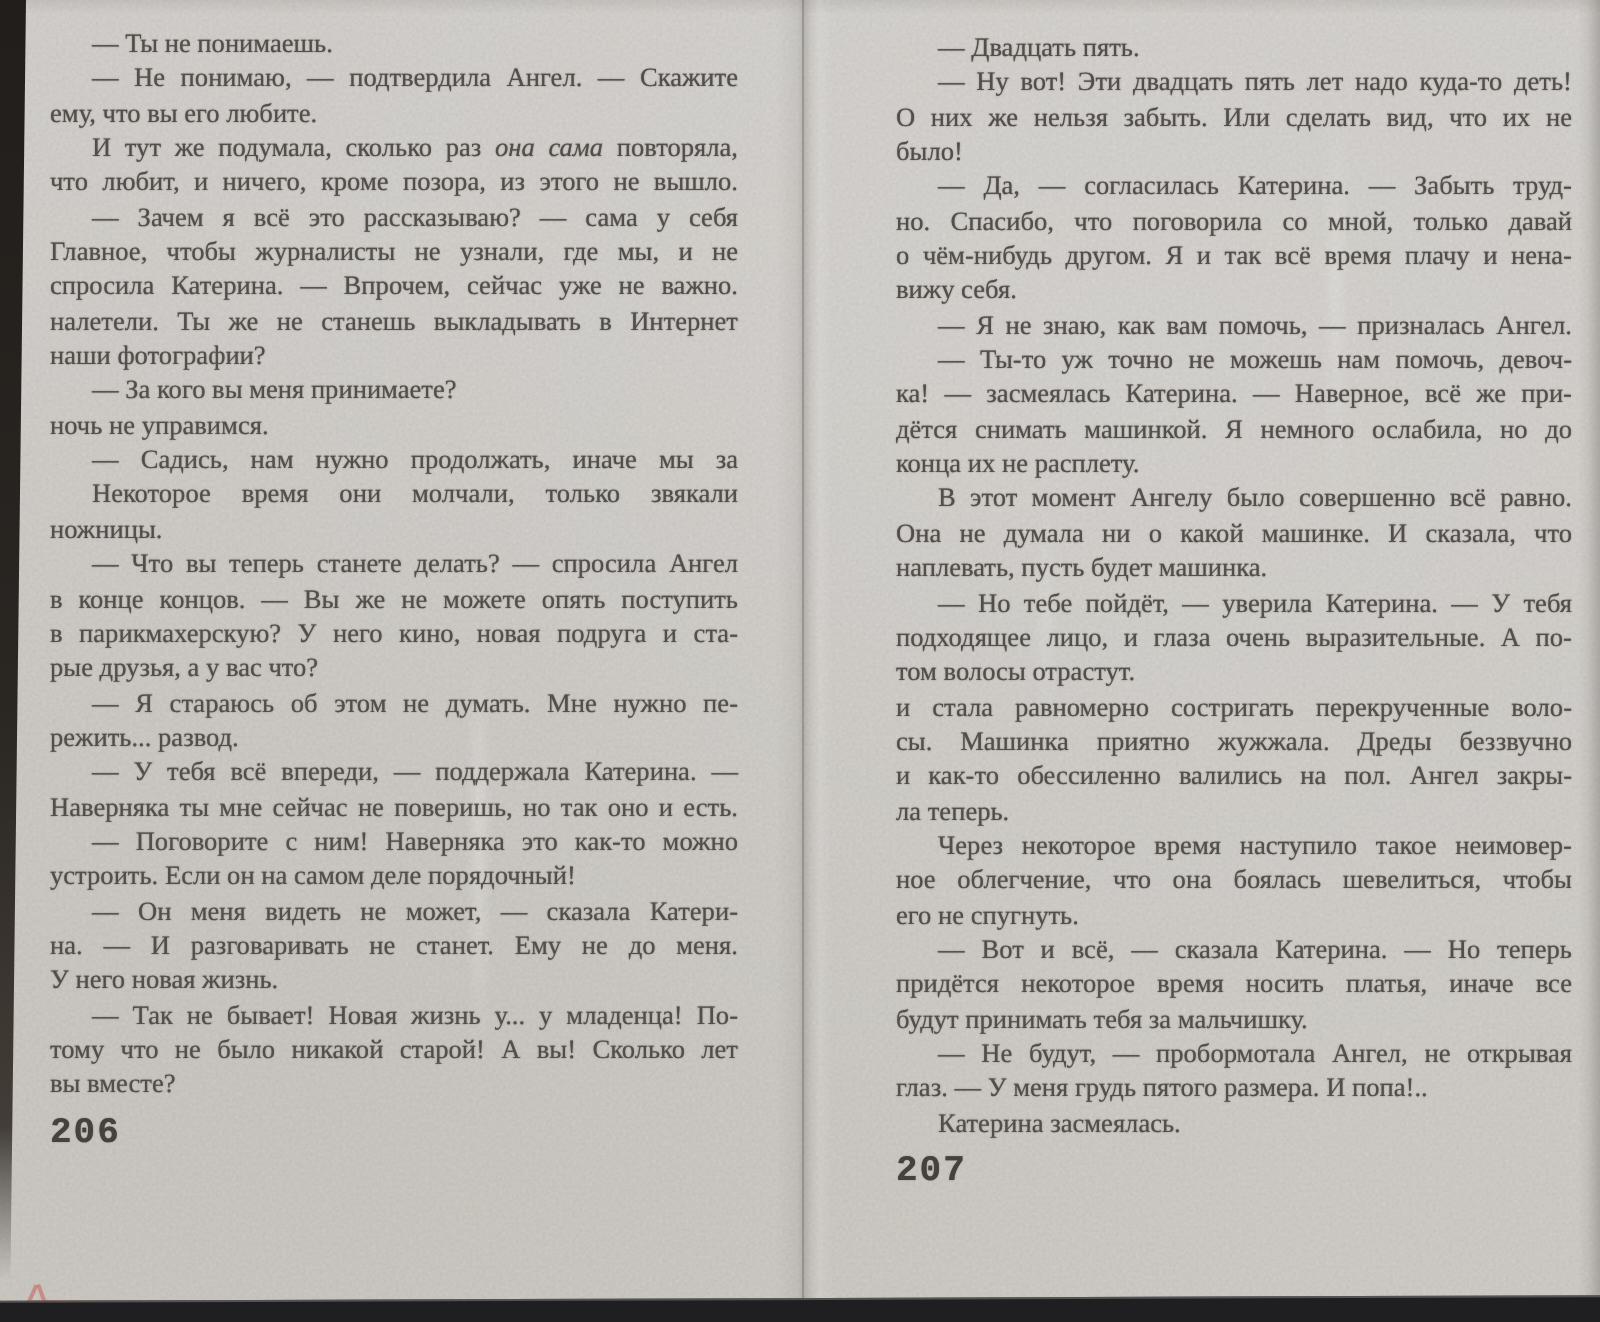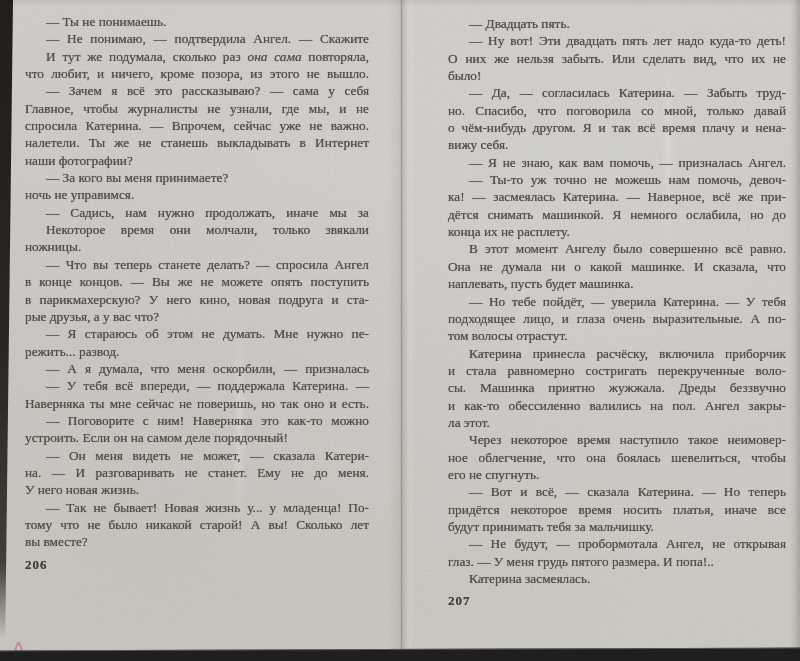--- a/index.html
+++ b/index.html
@@ -54,22 +54,22 @@
   
   .page{position:absolute;color:#534e49;font-size:13.3px;
     text-shadow:0 0 0.7px rgba(85,80,74,0.85);}
   .page-left{left:25px;top:13px;width:344px;}
   .page-right{left:448px;top:15px;width:338px;}
   .line{height:17.35px;line-height:17.35px;overflow:visible;}
   .line.indent{padding-left:21px;}
   .ln{display:block;transform-origin:0 50%;}
   .line.just .ln{text-align:justify;text-align-last:justify;}
   .ln .em{font-style:italic;}
-  .pagenum{margin-top:6px;font-family:Liberation Serif, serif;font-weight:700;
-    font-size:13px;letter-spacing:1px;color:#46413c;
+  .pagenum{margin-top:6px;font-family:Liberation Mono, monospace;font-weight:700;
+    font-size:18px;letter-spacing:1px;color:#46413c;
     text-shadow:0 0 0.6px rgba(70,65,60,0.8);}
   .page-right .pagenum{text-align:left;}
 </style>
 </head>
 <body>
 
 <div class="photo">
   <div class="paper"></div>
 
   <div class="streak s1"></div>
@@ -88,20 +88,23 @@
   <div class="gutter-line"></div>
 
   <div class="page page-left">
     <div class="page-text">
         <div class="line indent">
           <span class="ln"><span>— Ты не понимаешь.</span></span>
         </div>
         <div class="line indent just">
           <span class="ln"><span>— Не понимаю, — подтвердила Ангел. — Скажите</span></span>
         </div>
+        <div class="line">
+          <span class="ln"><span>ему, что вы его любите.</span></span>
+        </div>
         <div class="line indent just">
           <span class="ln"><span>И тут же подумала, сколько раз </span><span class="em">она сама</span><span> повторяла,</span></span>
         </div>
         <div class="line just">
           <span class="ln"><span>что любит, и ничего, кроме позора, из этого не вышло.</span></span>
         </div>
         <div class="line indent just">
           <span class="ln"><span>— Зачем я всё это рассказываю? — сама у себя</span></span>
         </div>
         <div class="line just">
@@ -141,23 +144,20 @@
           <span class="ln"><span>в парикмахерскую? У него кино, новая подруга и ста-</span></span>
         </div>
         <div class="line">
           <span class="ln"><span>рые друзья, а у вас что?</span></span>
         </div>
         <div class="line indent just">
           <span class="ln"><span>— Я стараюсь об этом не думать. Мне нужно пе-</span></span>
         </div>
         <div class="line">
           <span class="ln"><span>режить... развод.</span></span>
-        </div>
-        <div class="line indent just">
-          <span class="ln"><span>— А я думала, что меня оскорбили, — призналась</span></span>
         </div>
         <div class="line indent just">
           <span class="ln"><span>— У тебя всё впереди, — поддержала Катерина. —</span></span>
         </div>
         <div class="line just">
           <span class="ln"><span>Наверняка ты мне сейчас не поверишь, но так оно и есть.</span></span>
         </div>
         <div class="line indent just">
           <span class="ln"><span>— Поговорите с ним! Наверняка это как-то можно</span></span>
         </div>
@@ -238,34 +238,31 @@
         </div>
         <div class="line indent just">
           <span class="ln"><span>— Но тебе пойдёт, — уверила Катерина. — У тебя</span></span>
         </div>
         <div class="line just">
           <span class="ln"><span>подходящее лицо, и глаза очень выразительные. А по-</span></span>
         </div>
         <div class="line">
           <span class="ln"><span>том волосы отрастут.</span></span>
         </div>
-        <div class="line indent just">
-          <span class="ln"><span>Катерина принесла расчёску, включила приборчик</span></span>
-        </div>
         <div class="line just">
           <span class="ln"><span>и стала равномерно состригать перекрученные воло-</span></span>
         </div>
         <div class="line just">
           <span class="ln"><span>сы. Машинка приятно жужжала. Дреды беззвучно</span></span>
         </div>
         <div class="line just">
           <span class="ln"><span>и как-то обессиленно валились на пол. Ангел закры-</span></span>
         </div>
         <div class="line">
-          <span class="ln"><span>ла этот.</span></span>
+          <span class="ln"><span>ла теперь.</span></span>
         </div>
         <div class="line indent just">
           <span class="ln"><span>Через некоторое время наступило такое неимовер-</span></span>
         </div>
         <div class="line just">
           <span class="ln"><span>ное облегчение, что она боялась шевелиться, чтобы</span></span>
         </div>
         <div class="line">
           <span class="ln"><span>его не спугнуть.</span></span>
         </div>

